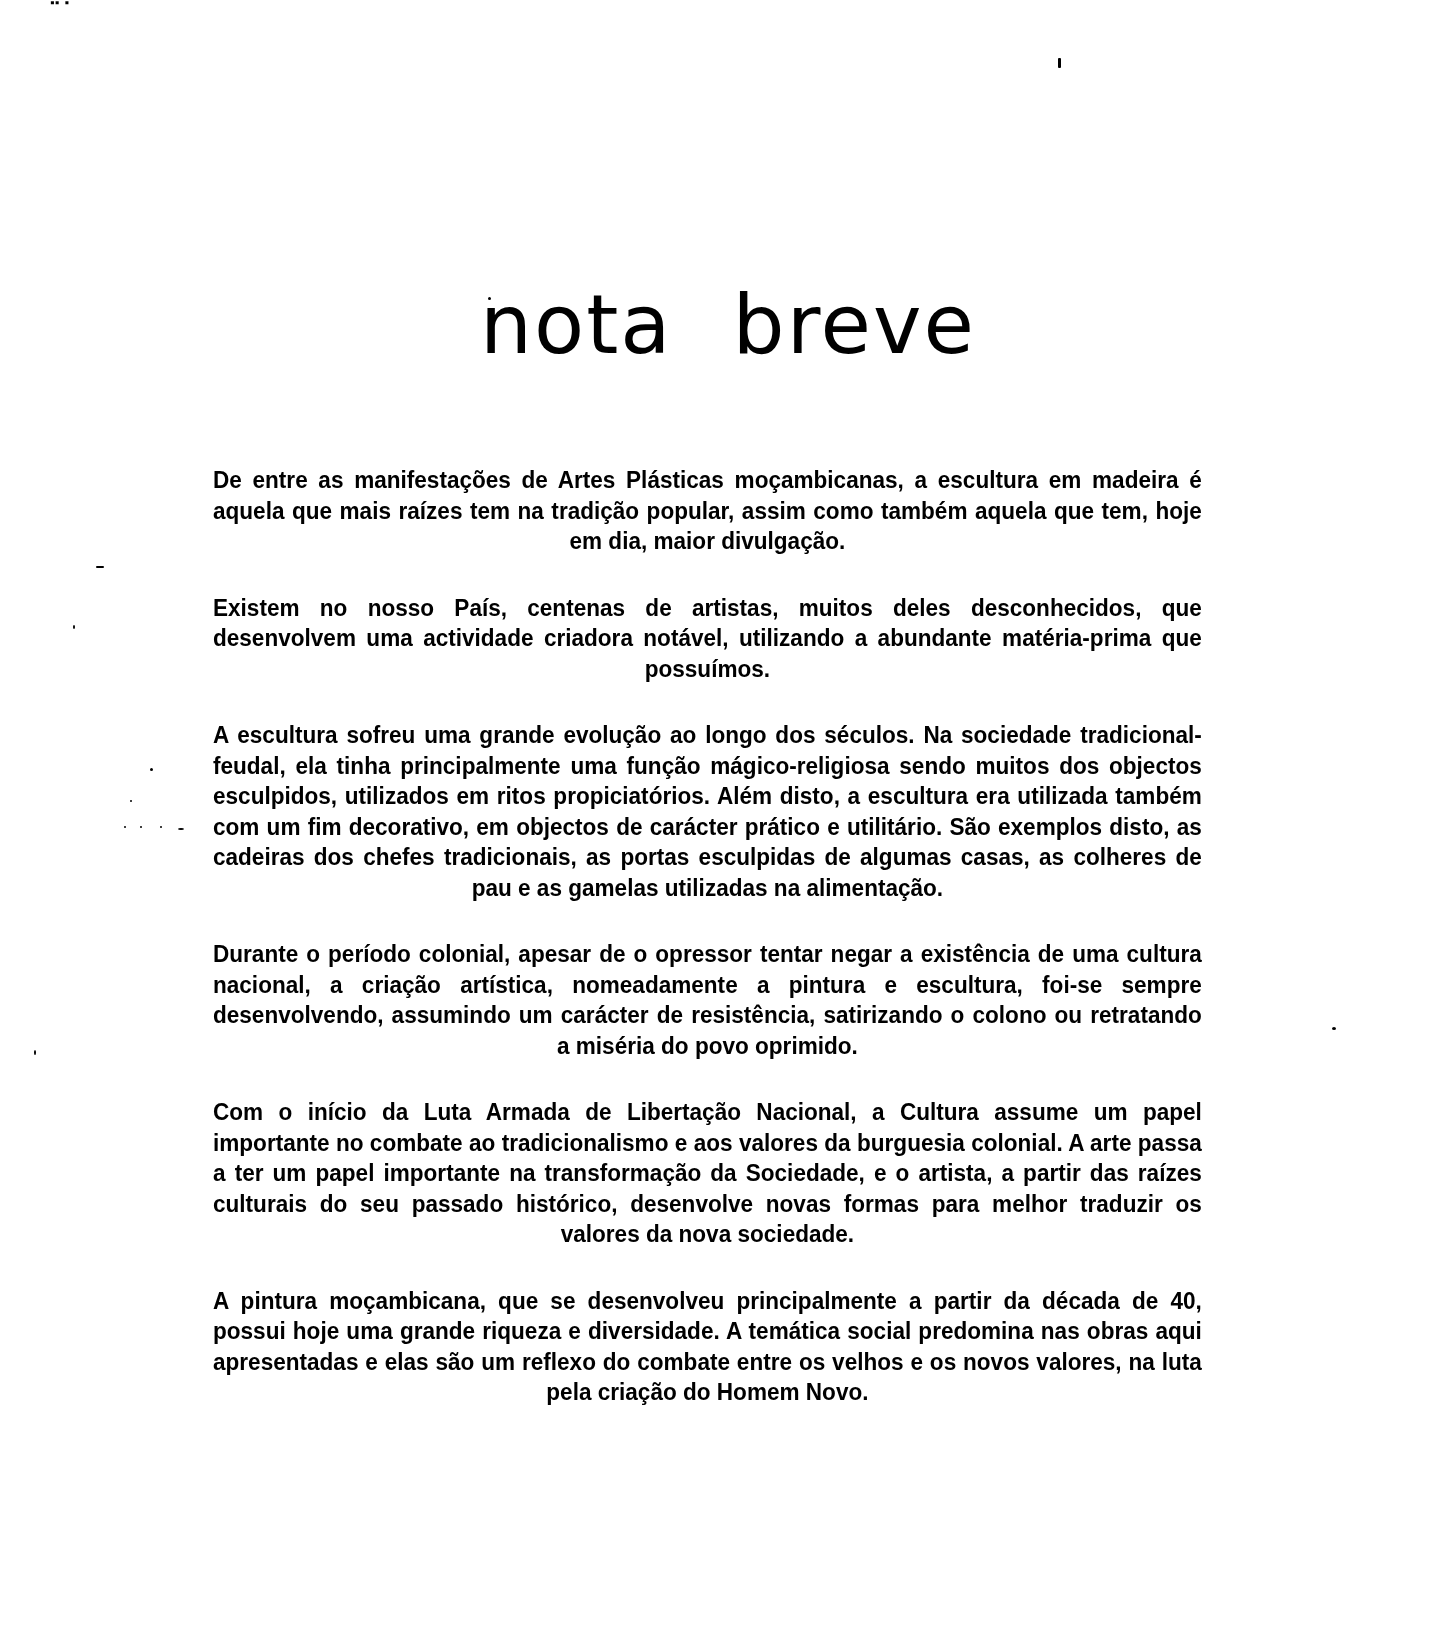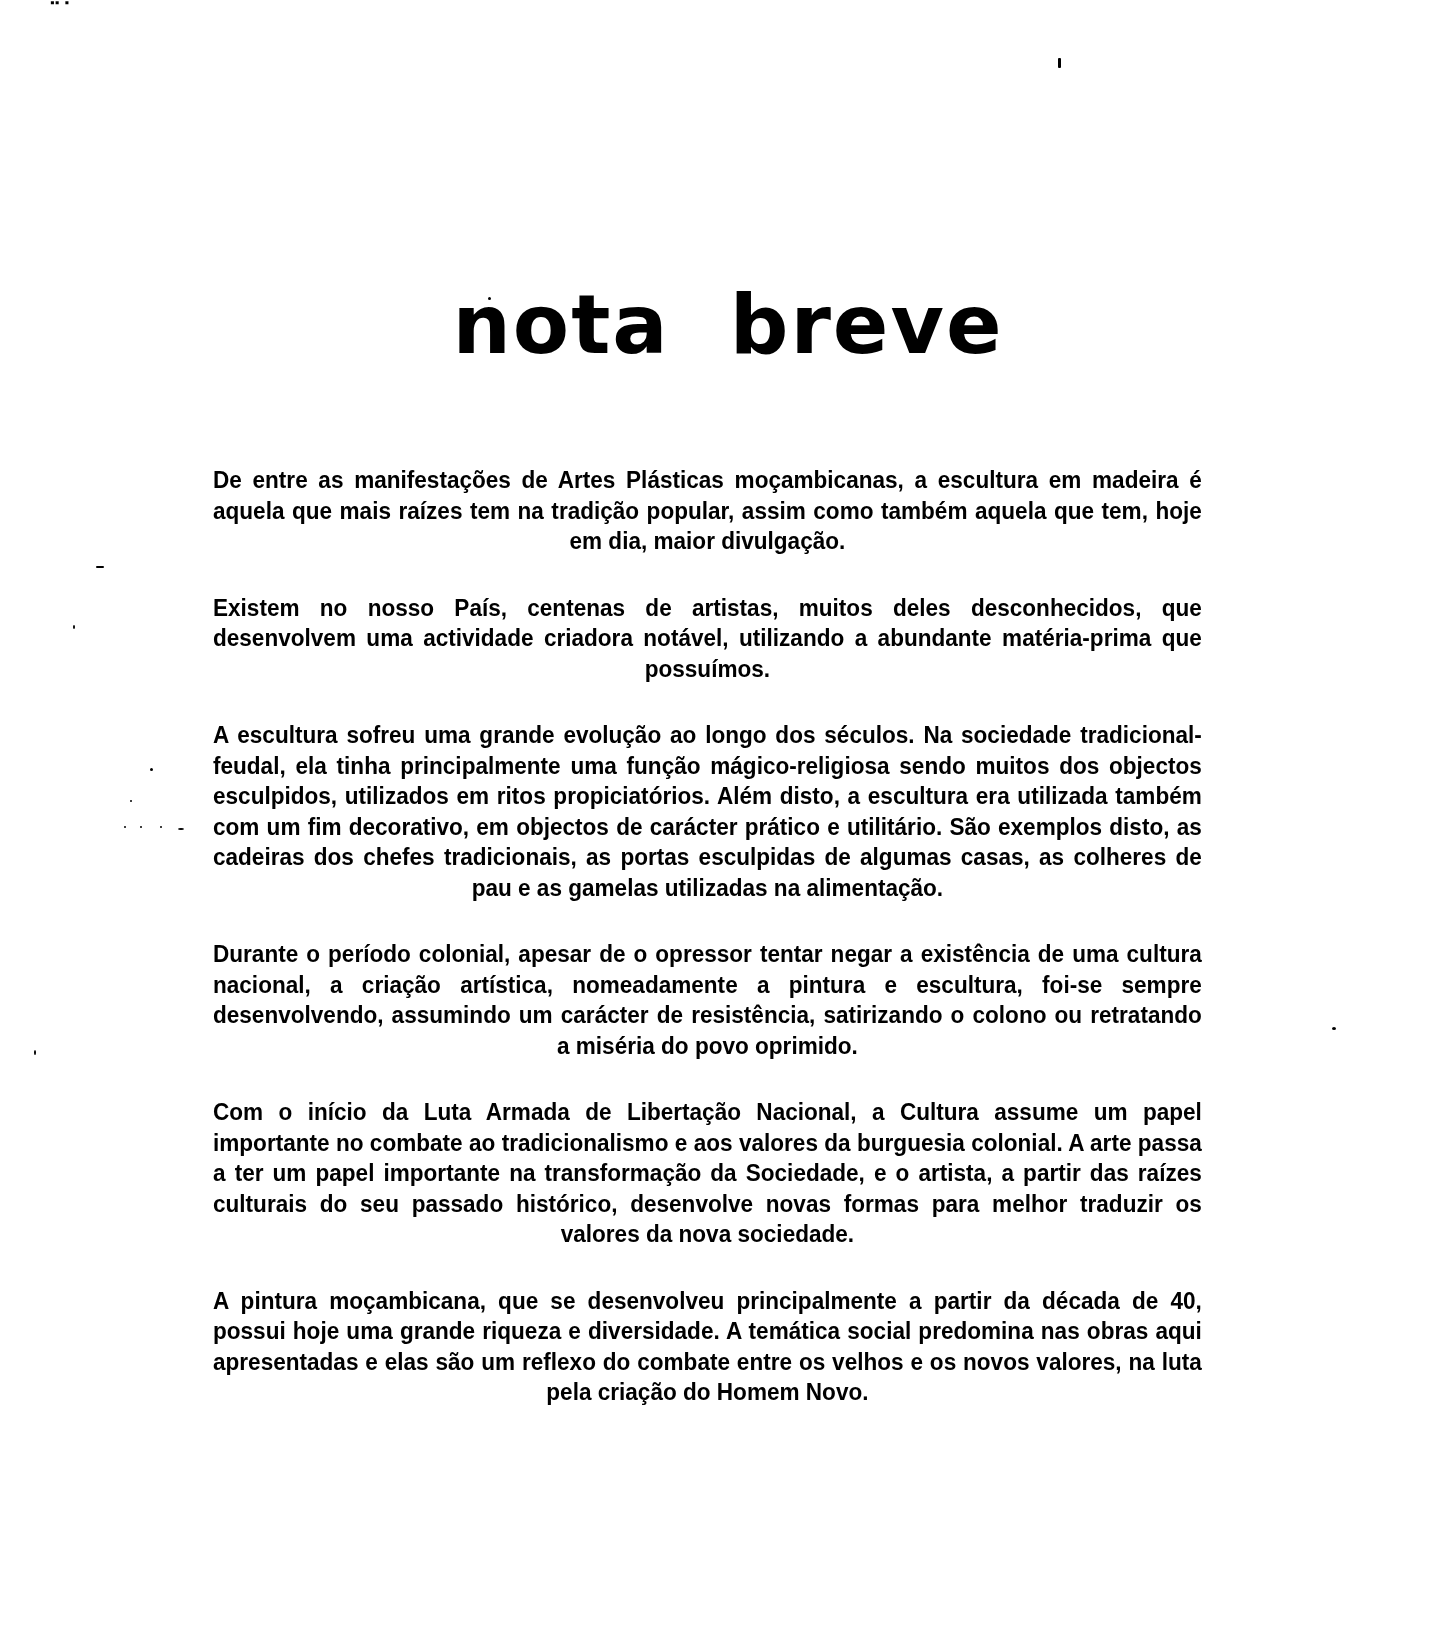--- a/index.html
+++ b/index.html
@@ -10,21 +10,21 @@
       overflow: hidden;
       color: #000000;
     }
     .page { position: absolute; left: 0; top: 0; width: 1456px; height: 1632px; background: #fff; }
     .title {
       position: absolute;
       left: 0; width: 1456px;
       top: 270px;
       text-align: center;
       font-family: "DejaVu Sans", sans-serif;
-      font-weight: 700;
+      font-weight: 400;
       font-size: 82px;
       letter-spacing: 2px;
       line-height: 110px;
       -webkit-text-stroke: 0px;
     }
     .title .w1 { margin-right: 60px; }
     .body {
       position: absolute;
       left: 213px;
       width: 1030px;

